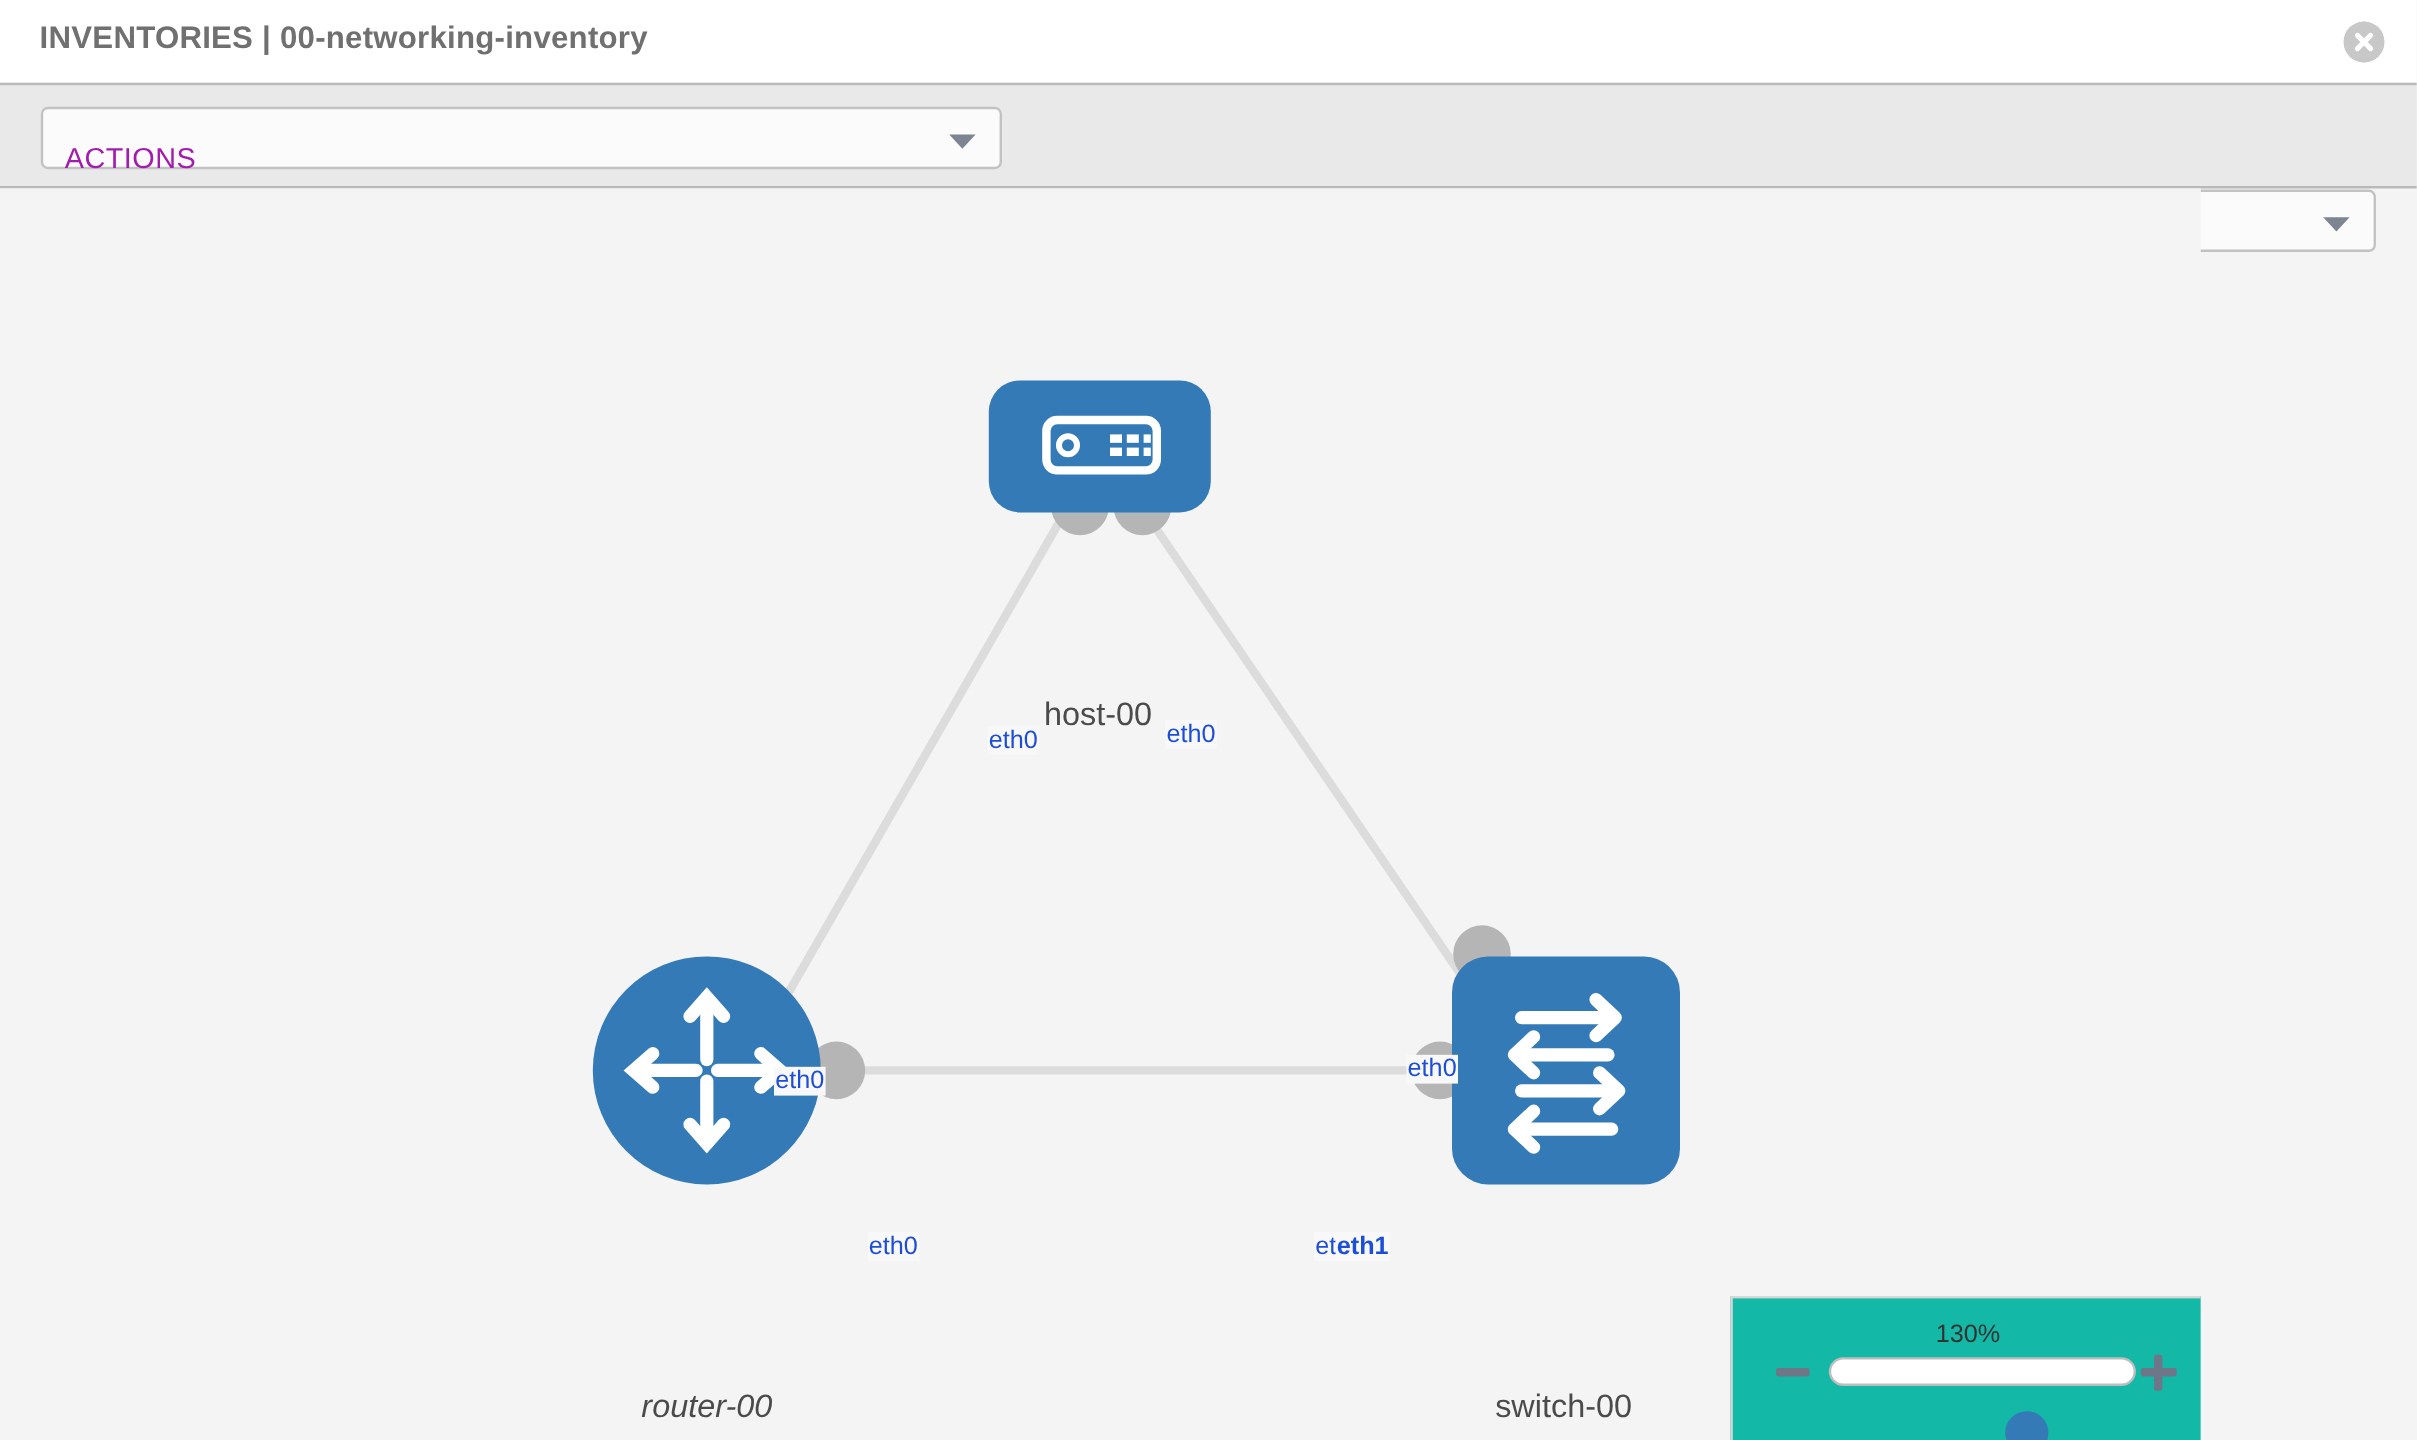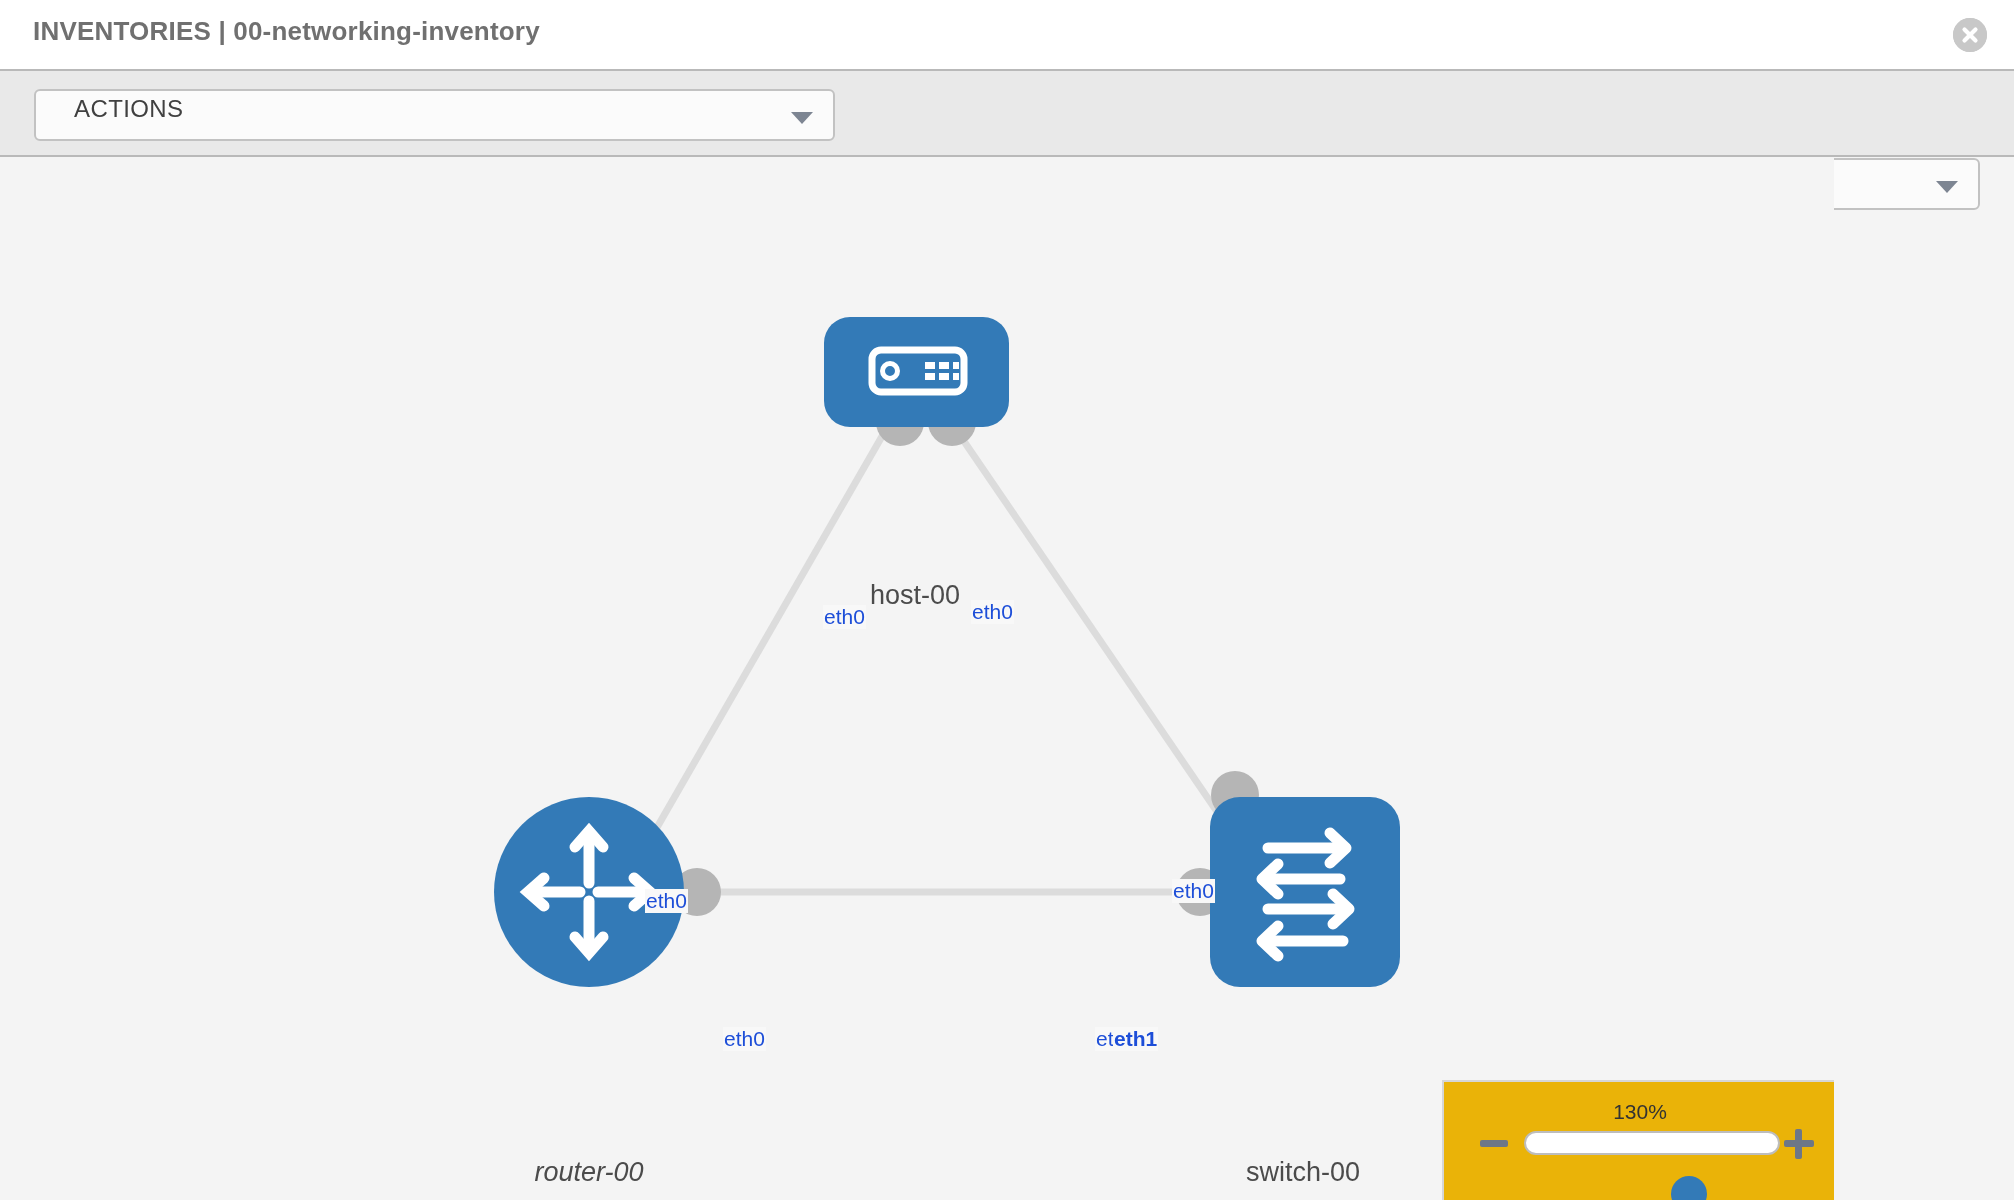--- a/index.html
+++ b/index.html
@@ -36,22 +36,22 @@
     border-bottom: 2px solid #b9b9b9;
   }
   .actions-select {
     position: absolute; left: 34px; top: 18px;
     width: 801px; height: 52px;
     background: #fbfbfb;
     border: 2px solid #c2c2c2; border-radius: 6px;
     cursor: pointer;
   }
   .actions-label {
-    position: absolute; left: 18px; top: 4px;
-    font-size: 24px; color: #404040; letter-spacing: 0.4px; margin-left: 20px;
+    position: absolute; left: 18px; top: 28px;
+    font-size: 24px; color: #a21caf; letter-spacing: 0.4px;
   }
   .caret {
     position: absolute; right: 20px; top: 21px;
     width: 0; height: 0;
     border-left: 11px solid transparent;
     border-right: 11px solid transparent;
     border-top: 12px solid #7d8592;
   }
   .tool-icon {
     position: absolute; top: 90px;
@@ -92,21 +92,21 @@
     font-size: 21px; color: #1d4ed8;
     background: #f8f8f8;
     padding: 0 1px;
     white-space: nowrap;
   }
 
   
   .zoom-panel {
     position: absolute; right: 0; bottom: 0;
     width: 392px; height: 120px;
-    background: #eab308;
+    background: #14b8a6;
     border-top: 2px solid #d6d6d6;
     border-left: 2px solid #d6d6d6;
   }
   .zoom-level {
     position: absolute; top: 18px; left: 0; width: 392px;
     text-align: center; font-size: 21px; color: #333333;
   }
   .zoom-minus {
     position: absolute; left: 36px; top: 58px;
     width: 28px; height: 7px; border-radius: 2px;

